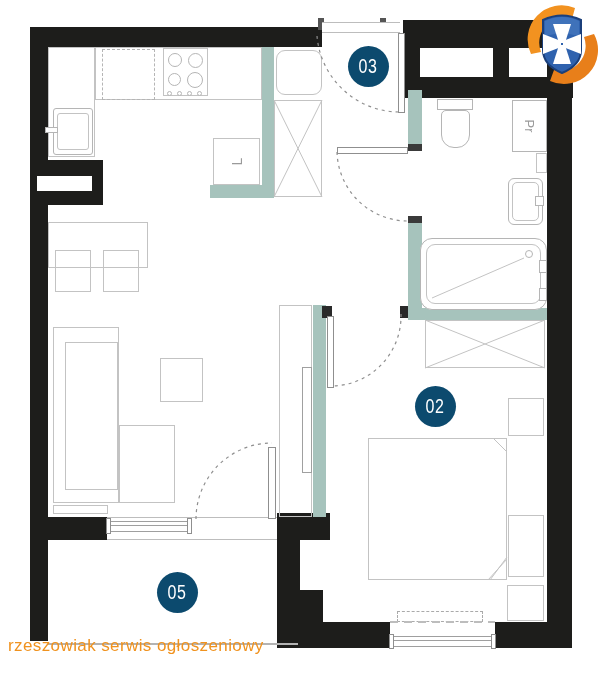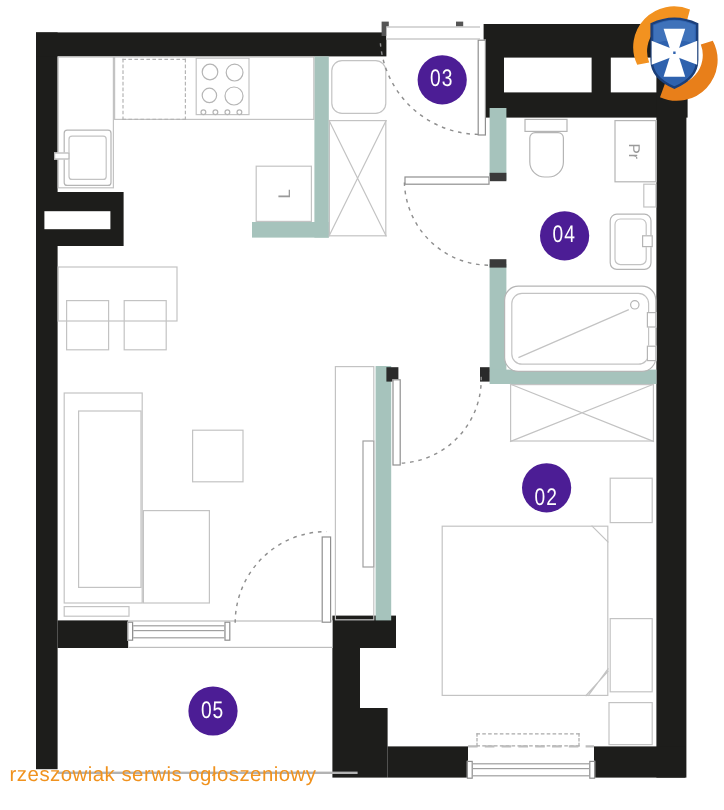--- a/index.html
+++ b/index.html
@@ -10,21 +10,21 @@
   .accent{position:absolute;background:#a6c3bc;}
   .jamb{position:absolute;background:#2a2a2a;}
   .f{position:absolute;border:1px solid #c3c3c3;background:transparent;box-sizing:border-box;}
   .fx{position:absolute;border:1px solid #b5b5b5;background:#fff;box-sizing:border-box;}
   .dash{position:absolute;border:1px dashed #b5b5b5;background:transparent;box-sizing:border-box;}
   .leaf{position:absolute;border:1px solid #8f8f8f;background:#fff;box-sizing:border-box;z-index:3;}
   .winbar{position:absolute;border:1px solid #9f9f9f;background:#fff;box-sizing:border-box;z-index:3;}
   .winbar .mid{margin-top:3px;border-top:1px solid #9f9f9f;}
   .cap{position:absolute;border:1px solid #8f8f8f;background:#fff;box-sizing:border-box;z-index:4;}
   .opening{position:absolute;border-top:1px solid #bdbdbd;border-bottom:1px solid #bdbdbd;background:#fff;box-sizing:border-box;z-index:2;}
-  .badge{position:absolute;width:41px;height:41px;border-radius:50%;background:#4c1d95;
+  .badge{position:absolute;width:41px;height:41px;border-radius:50%;background:#0c4a6e;
          display:flex;align-items:center;justify-content:center;z-index:6;}
   .badge span{color:#fff;font-size:20px;font-weight:400;letter-spacing:1px;transform:scaleX(.8);}
   .lbl{position:absolute;color:#9a9a9a;display:flex;align-items:center;justify-content:center;}
   .burner{position:absolute;border:1px solid #b5b5b5;border-radius:50%;background:#fff;box-sizing:border-box;}
   .knob{position:absolute;border:1px solid #b5b5b5;border-radius:50%;width:5px;height:5px;background:#fff;box-sizing:border-box;}
   svg.overlay{position:absolute;left:0;top:0;z-index:5;pointer-events:none;}
   .balcony-line{position:absolute;background:#b3b3b3;z-index:1;}
   .wmark1{position:absolute;left:16px;top:607px;white-space:nowrap;z-index:7;}
   .wmark1 .lt{color:#7d9cc0;font-size:25px;font-weight:400;}
   .wmark1 .bd{color:#1e3f66;font-size:30px;font-weight:bold;letter-spacing:-0.5px;}
@@ -153,28 +153,25 @@
       <path d="M432,298 L524,258"></path>
       <circle cx="529" cy="254" r="3.5" stroke="#b5b5b5"></circle>
       <path d="M490,580 L507,557 M488,580 L507,559"></path>
       <path d="M493,438 L507,452"></path>
     </g>
     <g stroke="#bdbdbd" stroke-width="2" fill="none">
       <path stroke-dasharray="8,6" d="M390,622 L495,622"></path>
     </g>
   </svg>
 
-  <div class="badge" style="left:435px;top:386px;align-items:flex-end;">
+  <div class="badge" style="left:415px;top:386px;">
     <span>02</span>
     </div>
   <div class="badge" style="left:348px;top:46px;">
     <span>03</span>
-    </div>
-  <div class="badge" style="left:450px;top:176px;">
-    <span>04</span>
     </div>
   <div class="badge" style="left:157px;top:572px;">
     <span>05</span>
     </div>
 
   <div class="logo">
     <svg width="82" height="84" viewBox="0 0 82 84">
       <path d="M10,52 A34,34 0 0 1 54,6 L51,17 A25,25 0 0 0 20,50 Z" fill="#f29220"></path>
       <path d="M73,32 A34,34 0 0 1 29,79 L33,68 A25,25 0 0 0 63,35 Z" fill="#e87f1a"></path>
       <path d="M22,18 Q41,9 60,18 L60,48 Q60,63 41,71 Q22,63 22,48 Z" fill="#2f62ae" stroke="#1b3f7a" stroke-width="2"></path>

